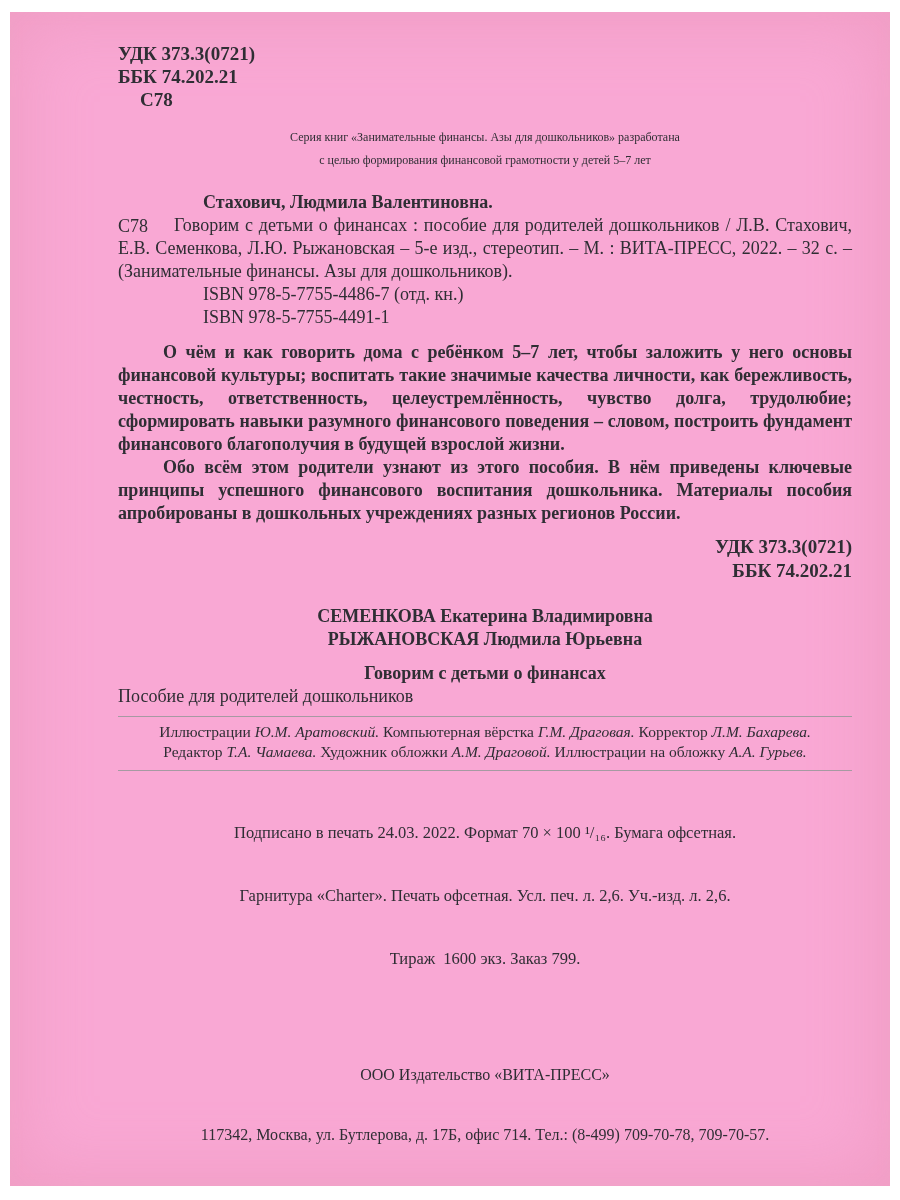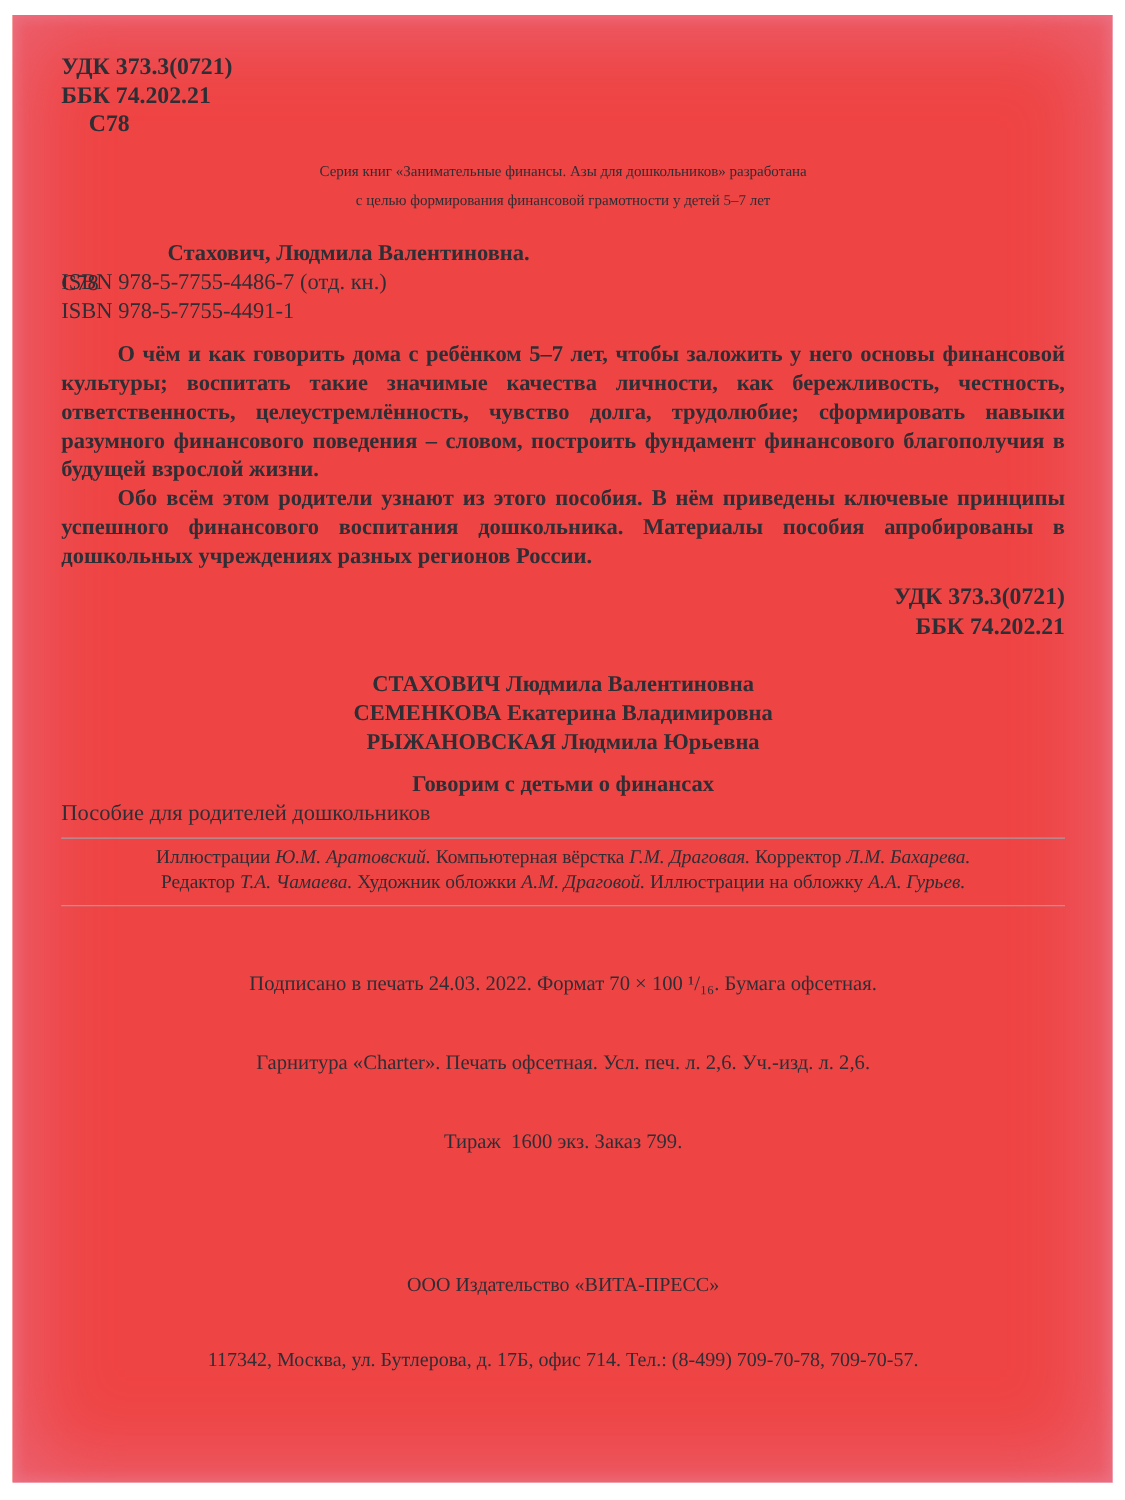--- a/index.html
+++ b/index.html
@@ -6,33 +6,33 @@
   body {
     width: 900px; height: 1200px;
     background: #ffffff;
     font-family: "Liberation Serif", "DejaVu Serif", serif;
     color: #2f2e34;
     -webkit-font-smoothing: antialiased;
   }
   .page { width: 900px; height: 1200px; background: #ffffff; padding: 12px 10px 14px 10px; box-sizing: border-box; }
   .scan {
     width: 100%; height: 100%; box-sizing: border-box;
-    background: #ef4444;
+    background: #f9a8d4;
     box-shadow: inset 0 0 62px 16px rgba(231,143,178,0.40), inset 0 0 10px 3px rgba(240,175,203,0.28);
-    padding: 30px 38px 0 39px;
+    padding: 30px 38px 0 108px;
     overflow: hidden;
   }
   .cls-top { font-weight: bold; font-size: 19px; line-height: 23px; }
   .cls-top .sign { padding-left: 22px; }
   .series { margin-top: 15px; text-align: center; font-size: 12px; line-height: 23px; }
   .biblio { position: relative; margin-top: 19px; font-size: 18px; line-height: 23px; }
   .margin-sign { position: absolute; left: 0; top: 24px; }
   .b-author { font-weight: bold; text-indent: 85px; }
   .b-desc { text-align: justify; text-indent: 56px; }
-  .b-isbn { }
+  .b-isbn { margin-left: 85px; }
   .annotation { margin-top: 12px; font-size: 18px; line-height: 23px; }
   .annotation p { margin: 0; text-align: justify; text-indent: 45px; font-weight: bold; }
   .cls-bottom { margin-top: 10px; text-align: right; font-weight: bold; font-size: 19px; line-height: 24px; }
   .authors { margin-top: 22px; text-align: center; font-weight: bold; font-size: 18px; line-height: 23px; }
   .title { margin-top: 11px; text-align: center; font-weight: bold; font-size: 18px; line-height: 23px; }
   .subtitle { text-align: left; font-size: 18px; line-height: 23px; }
   .rule { border: 0; border-top: 1px solid #a69aa2; margin: 8px 0 0 0; }
   .credits { margin-top: 5px; text-align: center; font-size: 15.5px; line-height: 20px; }
   .credits .it { font-style: italic; }
   .printinfo { margin-top: 9px; text-align: center; font-size: 16.5px; line-height: 21px; white-space: pre-wrap; }
@@ -51,36 +51,36 @@
     </div>
 
     <div class="series">
       <div>Серия книг «Занимательные финансы. Азы для дошкольников» разработана</div>
       <div>с целью формирования финансовой грамотности у детей 5–7 лет</div>
     </div>
 
     <div class="biblio">
       <span class="margin-sign">С78</span>
       <div class="b-author">Стахович, Людмила Валентиновна.</div>
+      <div class="b-desc">Говорим с детьми о финансах : пособие для родителей дошкольников / Л.В. Стахович, Е.В. Семенкова, Л.Ю. Рыжановская – 5-е изд., стереотип. – М. : ВИТА-ПРЕСС, 2022. – 32 с. – (Занимательные финансы. Азы для дошкольников).</div>
       <div class="b-isbn">ISBN 978-5-7755-4486-7 (отд. кн.)</div>
       <div class="b-isbn">ISBN 978-5-7755-4491-1</div>
     </div>
 
     <div class="annotation">
       <p>О чём и как говорить дома с ребёнком 5–7 лет, чтобы заложить у него основы финансовой культуры; воспитать такие значимые качества личности, как бережливость, честность, ответственность, целеустремлённость, чувство долга, трудолюбие; сформировать навыки разумного финансового поведения – словом, построить фундамент финансового благополучия в будущей взрослой жизни.</p>
       <p>Обо всём этом родители узнают из этого пособия. В нём приведены ключевые принципы успешного финансового воспитания дошкольника. Материалы пособия апробированы в дошкольных учреждениях разных регионов России.</p>
     </div>
 
     <div class="cls-bottom">
       <div>УДК 373.3(0721)</div>
       <div>ББК 74.202.21</div>
     </div>
 
     <div class="authors">
-      <div>СТАХОВИЧ Людмила Валентиновна</div>
       <div>СЕМЕНКОВА Екатерина Владимировна</div>
       <div>РЫЖАНОВСКАЯ Людмила Юрьевна</div>
     </div>
 
     <div class="title">Говорим с детьми о финансах</div>
     <div class="subtitle">Пособие для родителей дошкольников</div>
 
     <hr class="rule">
 
     <div class="credits">

